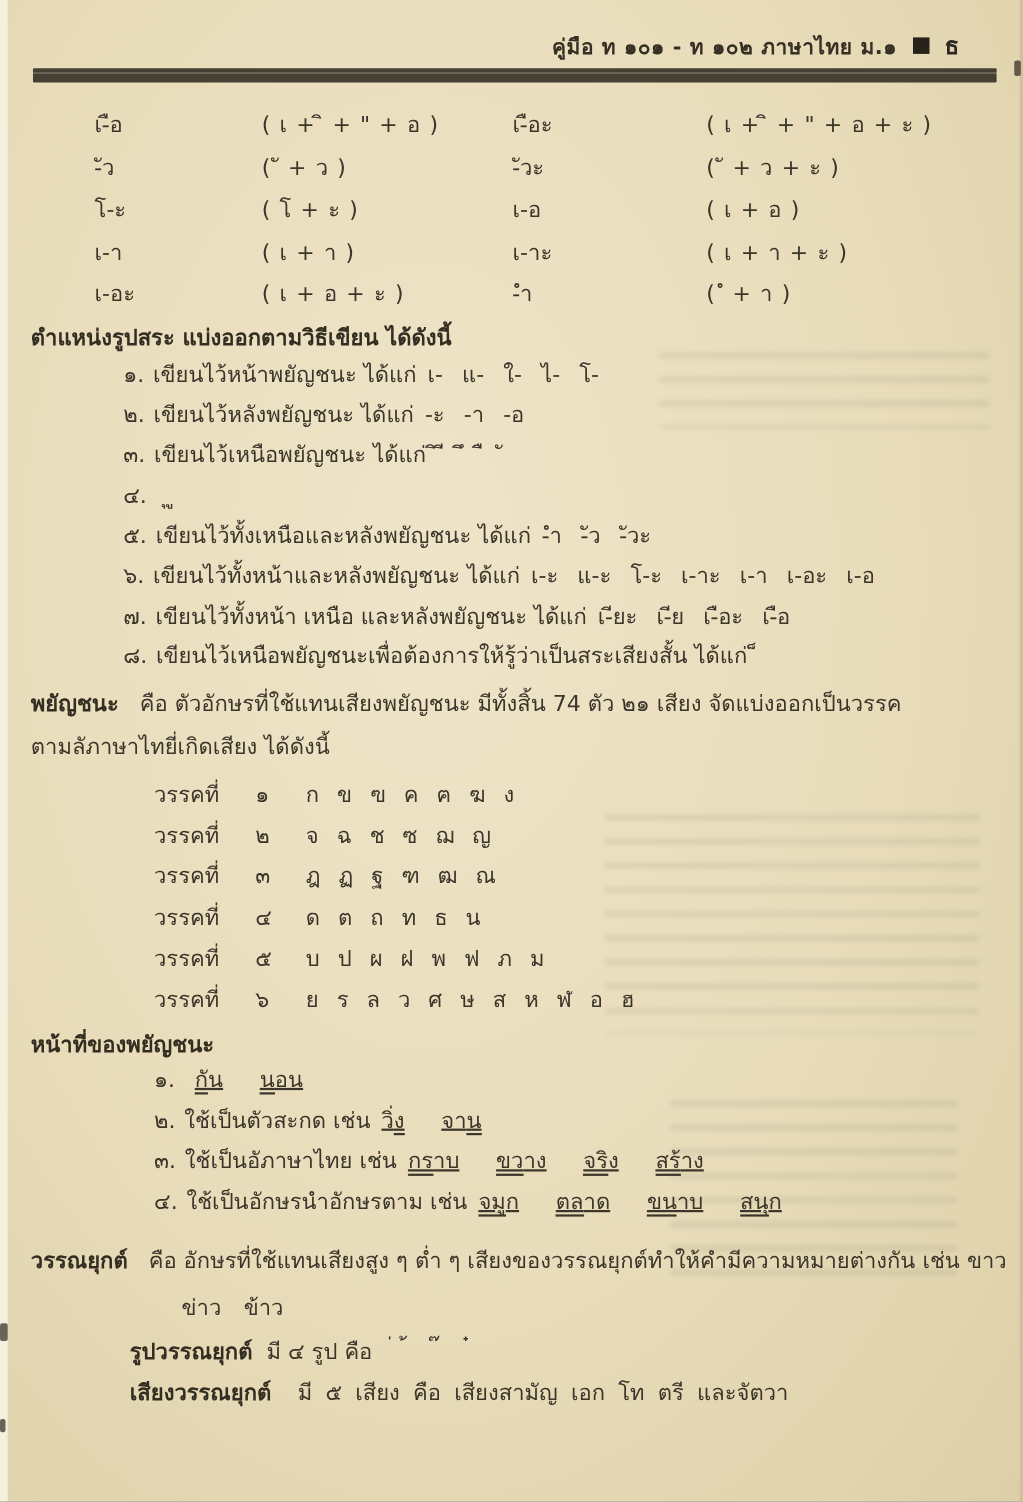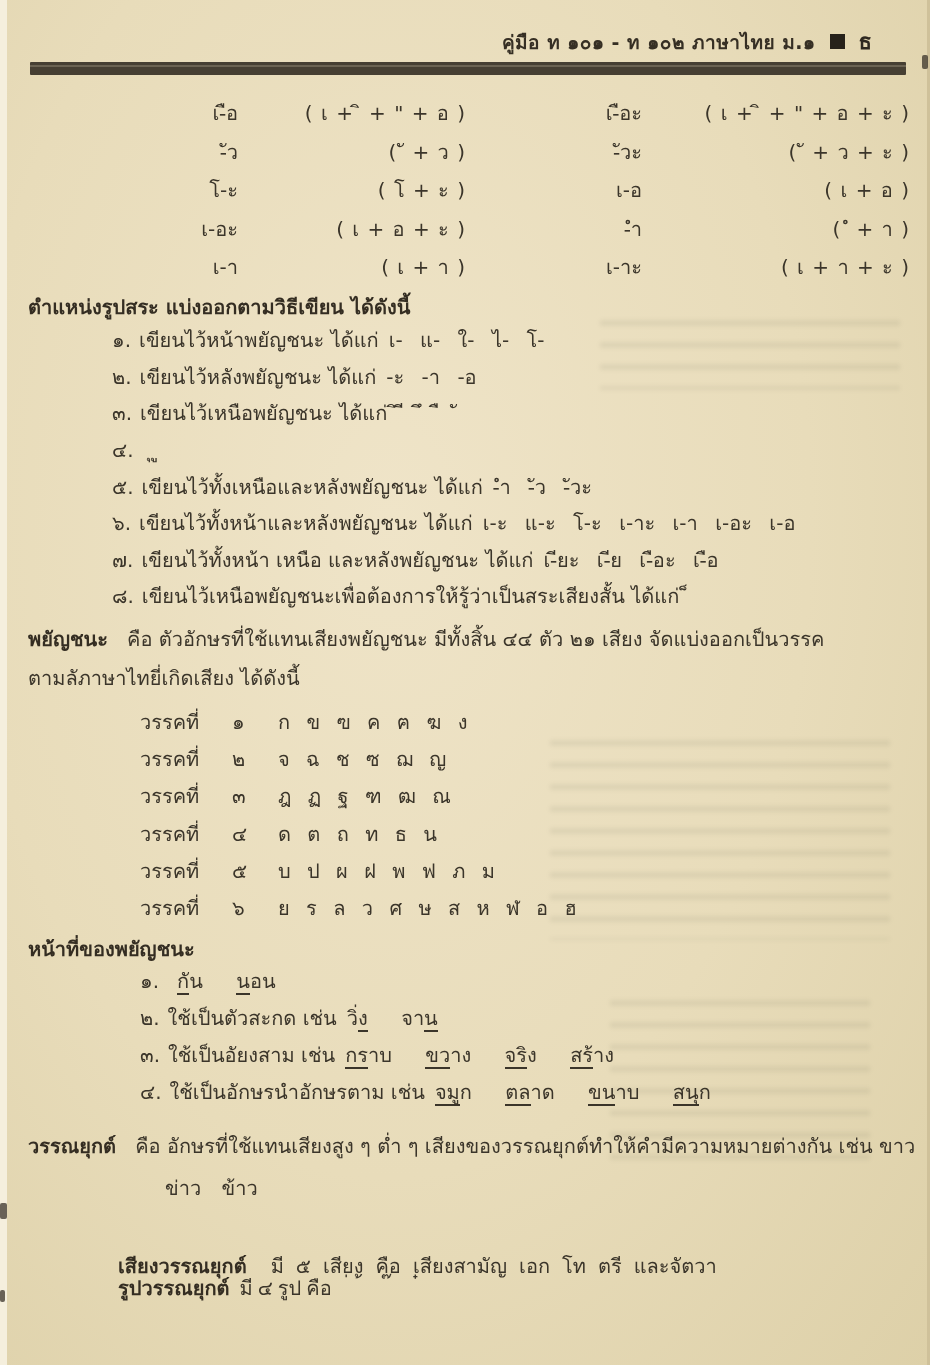--- a/index.html
+++ b/index.html
@@ -18,39 +18,39 @@
   .smudge{position:absolute;opacity:.10;filter:blur(2px);pointer-events:none;
     background:repeating-linear-gradient(180deg, #6a6a55 0 6px, transparent 6px 22px);}
   .header{position:absolute;top:24px;right:58px;display:flex;align-items:center;gap:14px;}
   .header .title{font-weight:bold;font-size:19px;letter-spacing:.5px;color:#362f24;}
   .sq{width:15px;height:15px;background:#27221a;display:inline-block;}
   .pageno{font-weight:bold;font-size:22px;color:#2e2820;}
   .rule{position:absolute;top:62px;left:30px;right:24px;height:13px;
     background:linear-gradient(180deg,#463f33 0 3px,#6b6353 3px 5px,#463f33 5px 13px);
     border-radius:1px;}
   .vtable{position:absolute;left:86px;top:94px;right:20px;}
-  .vrow{display:grid;grid-template-columns:152px 228px 176px 1fr;height:38.5px;align-items:center;text-align:right;}
+  .vrow{display:grid;grid-template-columns:152px 228px 176px 1fr;height:38.5px;align-items:center;}
   .formula{letter-spacing:1px;}
   .lead{font-weight:bold;color:#342d22;}
   .sec-heading{position:absolute;left:28px;font-weight:bold;color:#342d22;}
   .list{position:absolute;}
   .li{height:36.6px;display:flex;align-items:center;white-space:nowrap;}
   .num{margin-right:8px;}
   .ex{margin-left:10px;word-spacing:11px;}
   .conso-intro{position:absolute;left:28px;top:620px;right:24px;line-height:39px;}
   .conso-rows{position:absolute;left:140px;top:703px;}
   .crow{height:37.3px;display:grid;grid-template-columns:92px 46px auto;align-items:center;}
   .letters{word-spacing:10px;}
   .func-items{left:140px;top:962px;}
   .func-items .li{height:37px;}
-  .word{margin-right:16px;}
+  .word{margin-right:16px;text-decoration:underline;}
   .u{border-bottom:2px solid #3b352a;}
   .tone-line1{position:absolute;left:28px;top:1130px;right:20px;white-space:nowrap;}
   .tone-khaaw{position:absolute;left:165px;top:1172px;word-spacing:14px;}
-  .tone-forms{position:absolute;left:118px;top:1272px;font-family:Liberation Serif, serif;}
+  .tone-forms{position:absolute;left:118px;top:1212px;}
   .tone-sounds{position:absolute;left:118px;top:1250px;font-family:Liberation Mono, monospace;}
   .marks{margin-left:12px;word-spacing:16px;letter-spacing:6px;}
 </style>
 </head>
 <body>
 
 <div class="page">
   <div class="edge-left"></div>
   <div class="edge-right"></div>
   <div class="corner-mark" style="left:0;top:1203px;width:7px;height:16px;"></div>
@@ -81,31 +81,31 @@
       <span>-ัวะ</span>
       <span class="formula">( ั + ว + ะ )</span>
     </div>
     <div class="vrow">
       <span>โ-ะ</span>
       <span class="formula">( โ + ะ )</span>
       <span>เ-อ</span>
       <span class="formula">( เ + อ )</span>
     </div>
     <div class="vrow">
+      <span>เ-า</span>
+      <span class="formula">( เ + า )</span>
+      <span>เ-าะ</span>
+      <span class="formula">( เ + า + ะ )</span>
+    </div>
+    <div class="vrow">
       <span>เ-อะ</span>
       <span class="formula">( เ + อ + ะ )</span>
       <span>-ำ</span>
       <span class="formula">( ํ + า )</span>
     </div>
-    <div class="vrow">
-      <span>เ-า</span>
-      <span class="formula">( เ + า )</span>
-      <span>เ-าะ</span>
-      <span class="formula">( เ + า + ะ )</span>
-    </div>
   </div>
 
   <div class="sec-heading" style="top:291px;">ตำแหน่งรูปสระ  แบ่งออกตามวิธีเขียน  ได้ดังนี้</div>
   <div class="list" style="left:112px;top:322px;">
     <div class="li">
       <span class="num">๑.</span>
       <span>เขียนไว้หน้าพยัญชนะ  ได้แก่</span>
       <span class="ex">เ- แ- ใ- ไ- โ-</span>
     </div>
     <div class="li">
@@ -139,21 +139,21 @@
     </div>
     <div class="li">
       <span class="num">๘.</span>
       <span>เขียนไว้เหนือพยัญชนะเพื่อต้องการให้รู้ว่าเป็นสระเสียงสั้น  ได้แก่</span>
       <span class="ex">็</span>
     </div>
   </div>
 
   <div class="conso-intro">
     <span class="lead">พยัญชนะ</span>&nbsp;&nbsp;
-    <span>คือ  ตัวอักษรที่ใช้แทนเสียงพยัญชนะ  มีทั้งสิ้น   ๔๔  ตัว  ๒๑  เสียง  จัดแบ่งออกเป็นวรรค</span><br>
+    <span>คือ  ตัวอักษรที่ใช้แทนเสียงพยัญชนะ  มีทั้งสิ้น   74  ตัว  ๒๑  เสียง  จัดแบ่งออกเป็นวรรค</span><br>
     <span>ตามลัภาษาไทยี่เกิดเสียง  ได้ดังนี้</span>
   </div>
   <div class="conso-rows">
     <div class="crow">
       <span>วรรคที่</span>
       <span>๑</span>
       <span class="letters">ก ข ฃ ค ฅ ฆ ง</span>
     </div>
     <div class="crow">
       <span>วรรคที่</span>
@@ -194,21 +194,21 @@
     <div class="li">
       <span class="num">๒.</span>
       <span>ใช้เป็นตัวสะกด  เช่น</span>
       <span class="ex">
         <span class="word"><span>วิ่</span><span class="u">ง</span></span>
         <span class="word"><span>จา</span><span class="u">น</span></span>
       </span>
     </div>
     <div class="li">
       <span class="num">๓.</span>
-      <span>ใช้เป็นอัยงสาม  เช่น</span>
+      <span>ใช้เป็นอัภาษาไทย  เช่น</span>
       <span class="ex">
         <span class="word"><span class="u">กร</span><span>าบ</span></span>
         <span class="word"><span class="u">ขว</span><span>าง</span></span>
         <span class="word"><span class="u">จริ</span><span>ง</span></span>
         <span class="word"><span class="u">สร้</span><span>าง</span></span>
       </span>
     </div>
     <div class="li">
       <span class="num">๔.</span>
       <span>ใช้เป็นอักษรนำอักษรตาม  เช่น</span>

